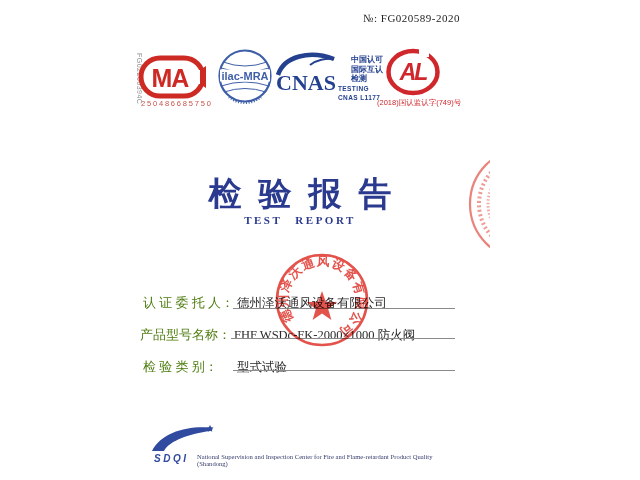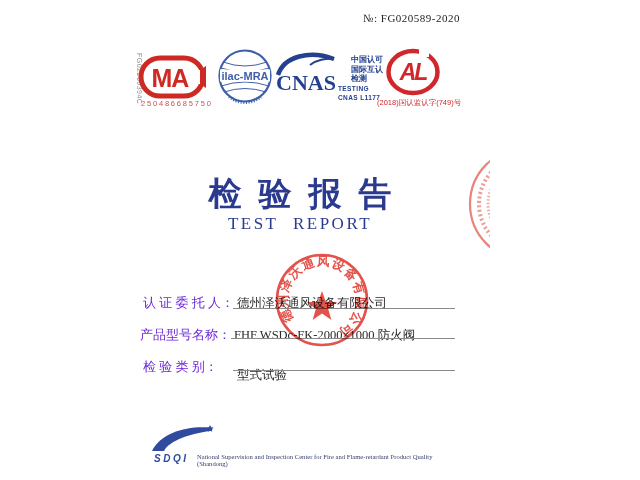--- a/index.html
+++ b/index.html
@@ -24,25 +24,25 @@
   .cnas-caption { left:338px; top:55px; color:#24418f; font-family:"Liberation Sans", sans-serif; line-height:9.5px; }
   .cnas-caption .cn { font-size:8px; font-weight:bold;padding-left:13px; }
   .cnas-caption .en { font-size:6.5px; font-weight:bold; letter-spacing:.4px; }
   .cal-caption { left:377px; top:98px; font-size:7.5px; color:#d0272c; white-space:nowrap;
                  font-family:"Liberation Sans", sans-serif; }
 
   
   .title-cn { left:160px; top:172px; width:280px; text-align:center; font-size:33px;
               font-weight:bold; letter-spacing:17px; text-indent:17px; color:#2a3a8e;
               font-family:"Liberation Sans", sans-serif; }
-  .title-en { left:160px; top:214px; width:280px; text-align:center; font-size:17px;
-              font-weight:normal; letter-spacing:2.5px; word-spacing:8px; color:#2a3a8e; }
+  .title-en { left:160px; top:214px; width:280px; text-align:center; font-size:11px;
+              font-weight:bold; letter-spacing:2.5px; word-spacing:8px; color:#2a3a8e; }
 
   
-  .field-label { font-size:13px; color:#6d28d9; white-space:pre; }
+  .field-label { font-size:13px; color:#4d7c0f; white-space:pre; }
   .field-value { font-size:12.5px; color:#2b2b2b; white-space:pre; }
   .underline { height:1px; background:#8a8a8a; }
 
   
   .stamp { left:274px; top:252px; mix-blend-mode:multiply; opacity:.9; }
   .partial-stamp { left:452px; top:152px; width:38px; height:108px; overflow:hidden;
                    opacity:.75; mix-blend-mode:multiply; }
 
   
   .footer-cn { left:197px; top:431px; font-size:13.5px; font-weight:bold; color:#323f8e;
@@ -111,21 +111,21 @@
 
   <div class="abs field-label" style="left:143px; top:294px;">认 证 委 托 人：</div>
   <div class="abs field-value" style="left:237px; top:295px;">德州泽沃通风设备有限公司</div>
   <div class="abs underline" style="left:233px; top:308px; width:222px;"></div>
 
   <div class="abs field-label" style="left:140px; top:326px;">产品型号名称：</div>
   <div class="abs field-value" style="left:234px; top:327px;">FHF WSDc-FK-2000×1000 防火阀</div>
   <div class="abs underline" style="left:231px; top:338px; width:224px;"></div>
 
   <div class="abs field-label" style="left:143px; top:358px;">检 验 类 别：</div>
-  <div class="abs field-value" style="left:237px; top:359px;margin-top:8px;">型式试验</div>
+  <div class="abs field-value" style="left:237px; top:359px;">型式试验</div>
   <div class="abs underline" style="left:233px; top:370px; width:222px;"></div>
 
   <svg class="abs stamp" width="96" height="96" viewBox="0 0 96 96">
     <circle cx="48" cy="48" r="45" fill="none" stroke="#e04038" stroke-width="2.6"></circle>
     <defs>
       <path id="stampArc" d="M 13.5,48 A 34.5,34.5 0 1 1 82.5,48 A 34.5,34.5 0 1 1 13.5,48"></path>
     </defs>
     <g transform="rotate(-35 48 48)">
       <text font-size="12.5" font-weight="bold" fill="#e04038" letter-spacing="1.5" font-family="Liberation Sans, sans-serif">
         <textPath href="#stampArc">德州泽沃通风设备有限公司</textPath>

